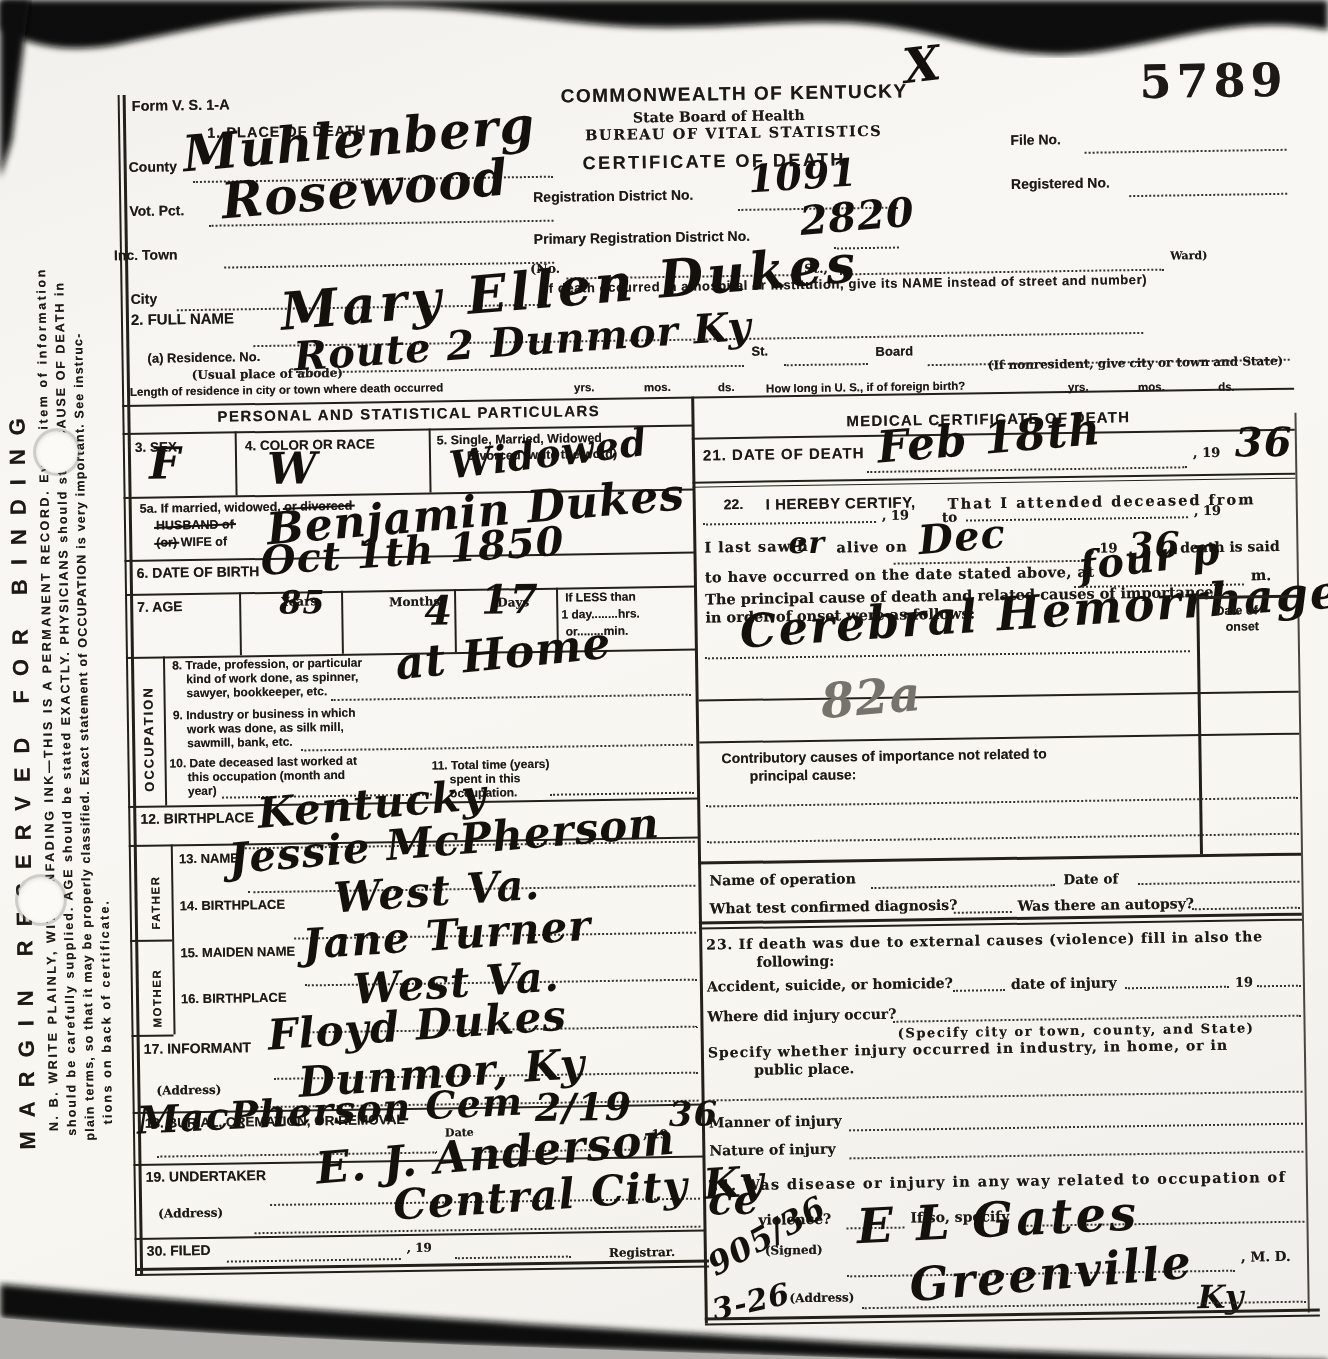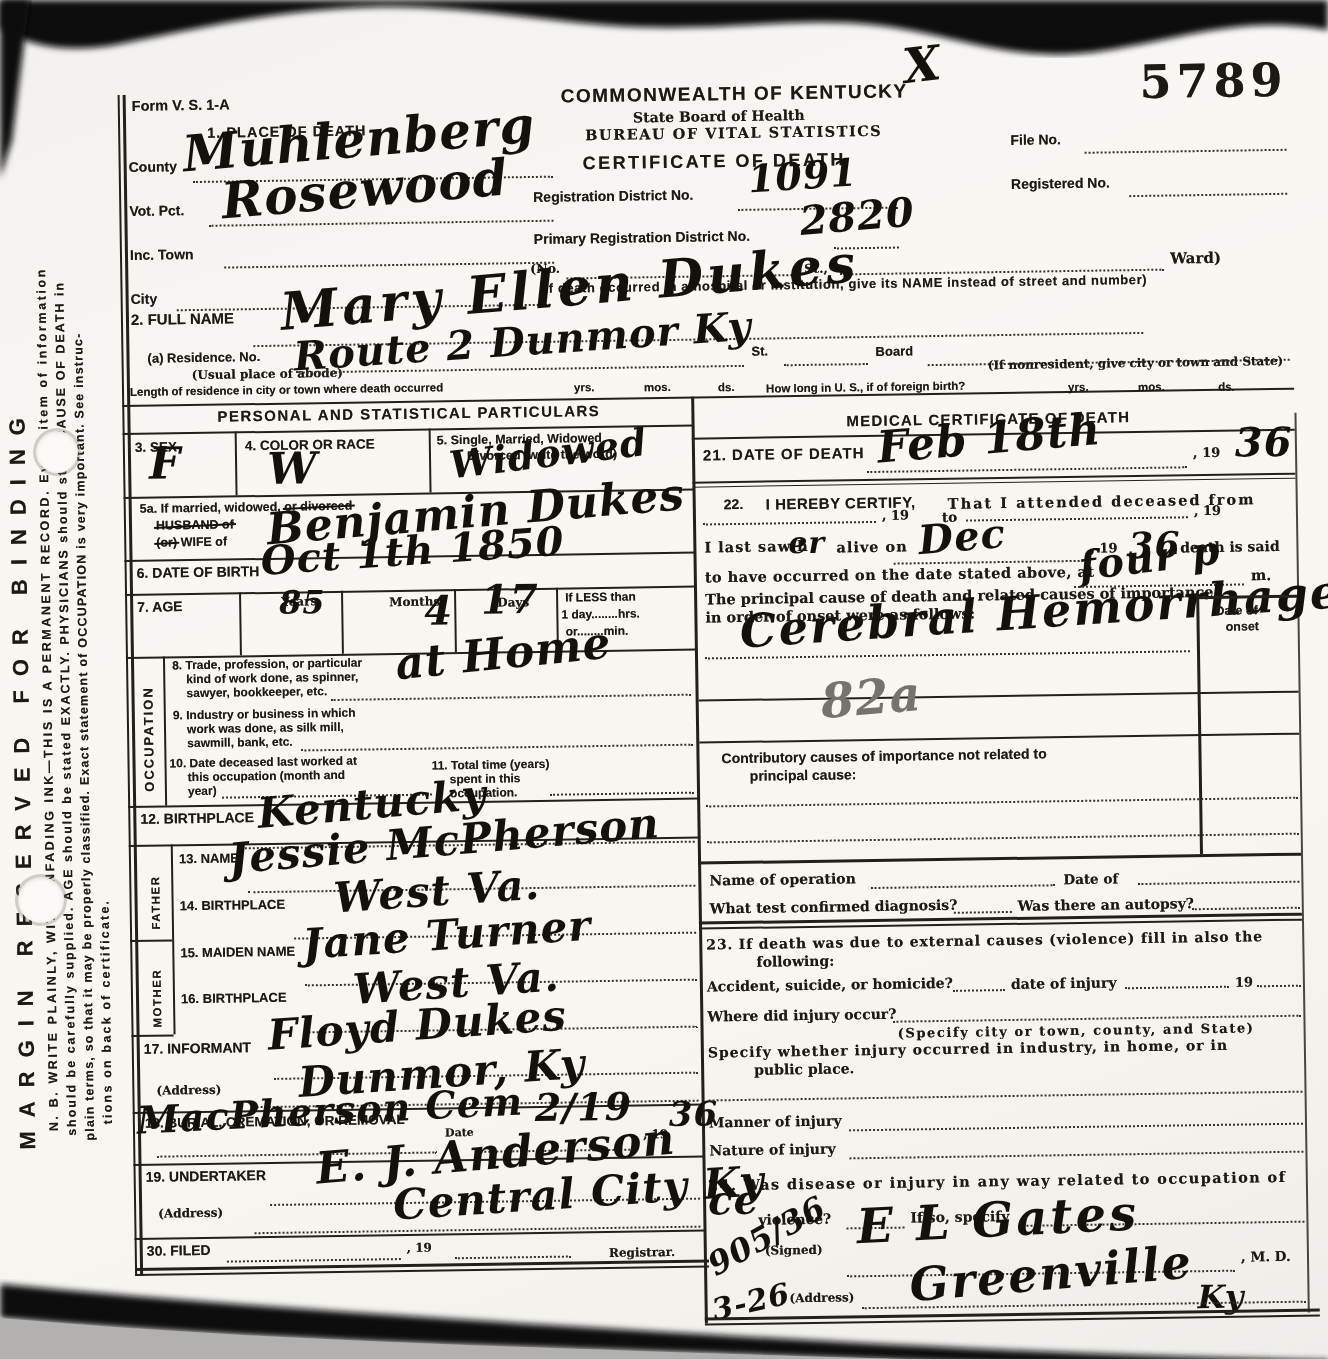--- a/index.html
+++ b/index.html
@@ -44,21 +44,21 @@
     <div class="t" style="left:215px;top:126px;font-size:14.5px;letter-spacing:1px;">1. PLACE OF DEATH</div>
 
     <div class="t" style="left:136px;top:160px;font-size:14px;">County</div>
     <div class="d" style="left:200px;top:182px;width:360px;"></div>
     <div class="hw" style="left:190px;top:122px;font-size:50px;transform:rotate(-4deg);">Muhlenberg</div>
 
     <div class="t" style="left:136px;top:204px;font-size:14px;">Vot. Pct.</div>
     <div class="d" style="left:215px;top:226px;width:345px;"></div>
     <div class="hw" style="left:228px;top:172px;font-size:50px;transform:rotate(-4deg);">Rosewood</div>
 
-    <div class="t" style="left:136px;top:248px;font-size:14px;">Inc. Town</div>
+    <div class="t" style="left:120px;top:248px;font-size:14px;">Inc. Town</div>
     <div class="d" style="left:230px;top:268px;width:330px;"></div>
 
     <div class="t" style="left:136px;top:292px;font-size:14px;">City</div>
     <div class="d" style="left:182px;top:310px;width:374px;"></div>
 
     <div class="t" style="left:569px;top:92px;font-size:19px;letter-spacing:1.5px;">COMMONWEALTH OF KENTUCKY</div>
     <div class="t ser" style="left:641px;top:118px;font-size:14px;">State Board of Health</div>
     <div class="t ser" style="left:593px;top:134px;font-size:14.5px;letter-spacing:1.5px;">BUREAU OF VITAL STATISTICS</div>
     <div class="t" style="left:590px;top:160px;font-size:18px;letter-spacing:2.5px;">CERTIFICATE OF DEATH</div>
 
@@ -75,21 +75,21 @@
     <div class="hw" style="left:755px;top:170px;font-size:38px;transform:rotate(-3deg);">1091</div>
 
     <div class="t" style="left:540px;top:238px;font-size:14px;">Primary Registration District No.</div>
     <div class="d" style="left:840px;top:258px;width:65px;"></div>
     <div class="hw" style="left:806px;top:210px;font-size:40px;transform:rotate(-4deg);">2820</div>
 
     <div class="t ser" style="left:536px;top:268px;font-size:12.5px;">(No.</div>
     <div class="d" style="left:572px;top:284px;width:234px;"></div>
     <div class="t ser" style="left:810px;top:272px;font-size:12.5px;">St.,</div>
     <div class="d" style="left:846px;top:284px;width:324px;"></div>
-    <div class="t ser" style="left:1176px;top:266px;font-size:15px;">Ward)</div>
+    <div class="t ser" style="left:1176px;top:266px;font-size:11px;">Ward)</div>
     <div class="t" style="left:545px;top:288px;font-size:13px;letter-spacing:0.6px;">(If death occurred in a hospital or institution, give its NAME instead of street and number)</div>
 
     <div class="t" style="left:136px;top:312px;font-size:15px;">2. FULL NAME</div>
     <div class="d" style="left:258px;top:347px;width:890px;"></div>
     <div class="hw" style="left:285px;top:272px;font-size:52px;letter-spacing:4px;transform:rotate(-4deg);">Mary Ellen Dukes</div>
 
     <div class="t" style="left:152px;top:352px;font-size:13px;">(a) Residence.  No.</div>
     <div class="t ser" style="left:196px;top:370px;font-size:12px;">(Usual place of abode)</div>
     <div class="d" style="left:300px;top:374px;width:448px;"></div>
     <div class="hw" style="left:298px;top:330px;font-size:40px;transform:rotate(-3deg);">Route 2 Dunmor Ky</div>

